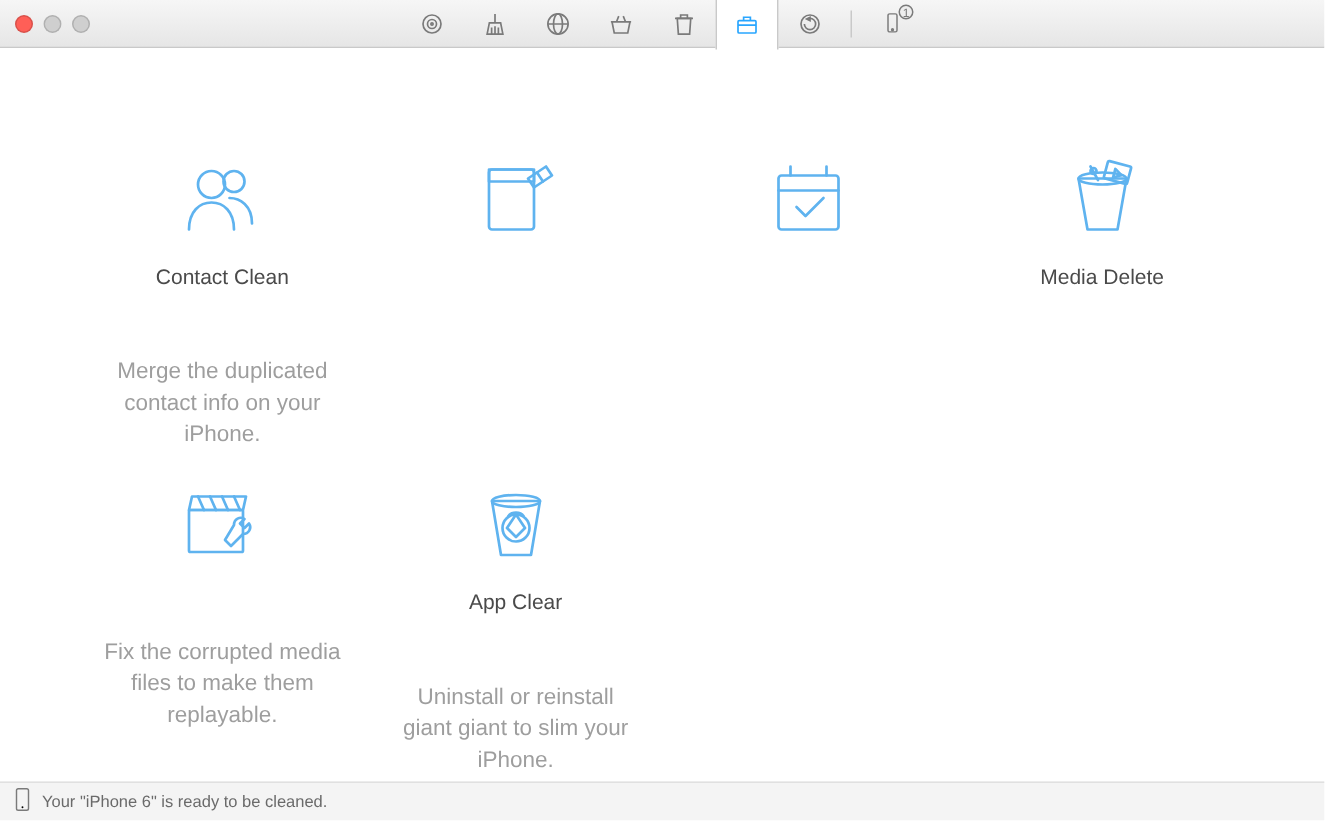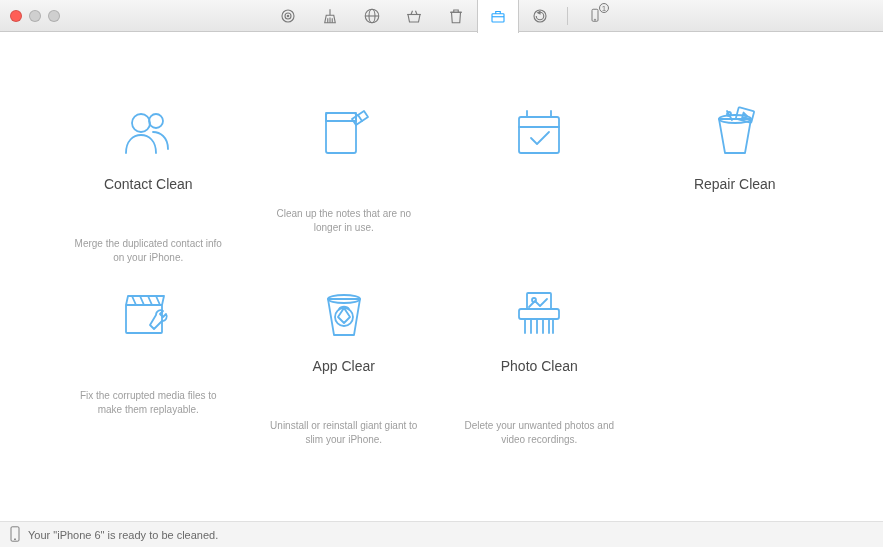--- a/index.html
+++ b/index.html
@@ -104,21 +104,21 @@
   stroke-width: 1.8;
   stroke-linecap: round;
   stroke-linejoin: round;
 }
 .card-title {
   font-size: 14px;
   color: #4a4a4a;
   margin-bottom: 6px;
 }
 .card-desc {
-  font-size: 10px;
+  font-size: 15px;
   color: #9e9e9e;
   line-height: 1.4;
   padding: 0 8px;
   margin-top: 45px;
 }
 .statusbar {
   position: absolute;
   bottom: 0; left: 0; right: 0;
   height: 26px;
   background: #f4f4f4;
@@ -221,21 +221,20 @@
 
     <div class="card">
       <div class="card-icon">
         <svg viewBox="0 0 60 55">
           <rect x="12" y="8" width="30" height="40" rx="2"></rect>
           <rect x="12" y="8" width="30" height="8"></rect>
           <path d="M38 14 L50 6 L54 12 L42 20 Z"></path>
           <path d="M44 10 L48 16"></path>
         </svg>
       </div>
-      <div class="card-desc">Clean up the notes that are no longer in use.</div>
     </div>
 
     <div class="card">
       <div class="card-icon">
         <svg viewBox="0 0 60 55">
           <rect x="10" y="12" width="40" height="36" rx="2"></rect>
           <path d="M10 22 L50 22"></path>
           <path d="M18 12 L18 6 M42 12 L42 6"></path>
           <polyline points="22,33 28,39 40,27"></polyline>
         </svg>
@@ -246,21 +245,21 @@
       <div class="card-icon">
         <svg viewBox="0 0 60 55">
           <path d="M14 14 L46 14 L40 48 L20 48 Z"></path>
           <ellipse cx="30" cy="14" rx="16" ry="4"></ellipse>
           <rect x="32" y="4" width="16" height="12" rx="1" transform="rotate(15 40 10)"></rect>
           <polygon points="38,8 38,14 43,11" transform="rotate(15 40 10)"></polygon>
           <path d="M22 6 L27 15"></path>
           <circle cx="24" cy="9" r="2"></circle>
         </svg>
       </div>
-      <div class="card-title">Repair Clean</div>
+      <div class="card-title">Media Delete</div>
     </div>
 
     <div class="card">
       <div class="card-icon">
         <svg viewBox="0 0 60 55">
           <rect x="8" y="18" width="36" height="28" rx="1"></rect>
           <path d="M8 18 L44 18 L46 9 L10 9 Z"></path>
           <path d="M14 9 L18 18 M22 9 L26 18 M30 9 L34 18 M38 9 L42 18"></path>
           <path d="M38 28 C38 24 42 22 45 24 L42 27 L45 30 L48 27 C50 30 48 34 44 34 L36 42 L32 38 Z"></path>
         </svg>
@@ -275,33 +274,20 @@
           <ellipse cx="30" cy="12" rx="16" ry="4"></ellipse>
           <circle cx="30" cy="30" r="9"></circle>
           <path d="M30 21 L24 30 M30 21 L36 30 M24 30 L30 36 L36 30"></path>
           <path d="M25 22 C27 19 33 19 35 22"></path>
         </svg>
       </div>
       <div class="card-title">App Clear</div>
       <div class="card-desc">Uninstall or reinstall giant giant to slim your iPhone.</div>
     </div>
 
-    <div class="card">
-      <div class="card-icon">
-        <svg viewBox="0 0 60 55">
-          <rect x="18" y="6" width="24" height="16" rx="1"></rect>
-          <circle cx="25" cy="13" r="2"></circle>
-          <path d="M20 20 L26 14 L31 19 L38 12"></path>
-          <rect x="10" y="22" width="40" height="10" rx="2"></rect>
-          <path d="M16 32 L16 46 M22 32 L22 46 M28 32 L28 46 M34 32 L34 46 M40 32 L40 46 M44 32 L44 46"></path>
-        </svg>
-      </div>
-      <div class="card-title">Photo Clean</div>
-      <div class="card-desc">Delete your unwanted photos and video recordings.</div>
-    </div>
 
   </div>
 </div>
 
 <div class="statusbar">
   <span>
     <svg viewBox="0 0 12 20">
         <rect x="1" y="1" width="10" height="18" rx="1.5"></rect>
         <circle cx="6" cy="16.5" r="0.8"></circle>
       </svg>

